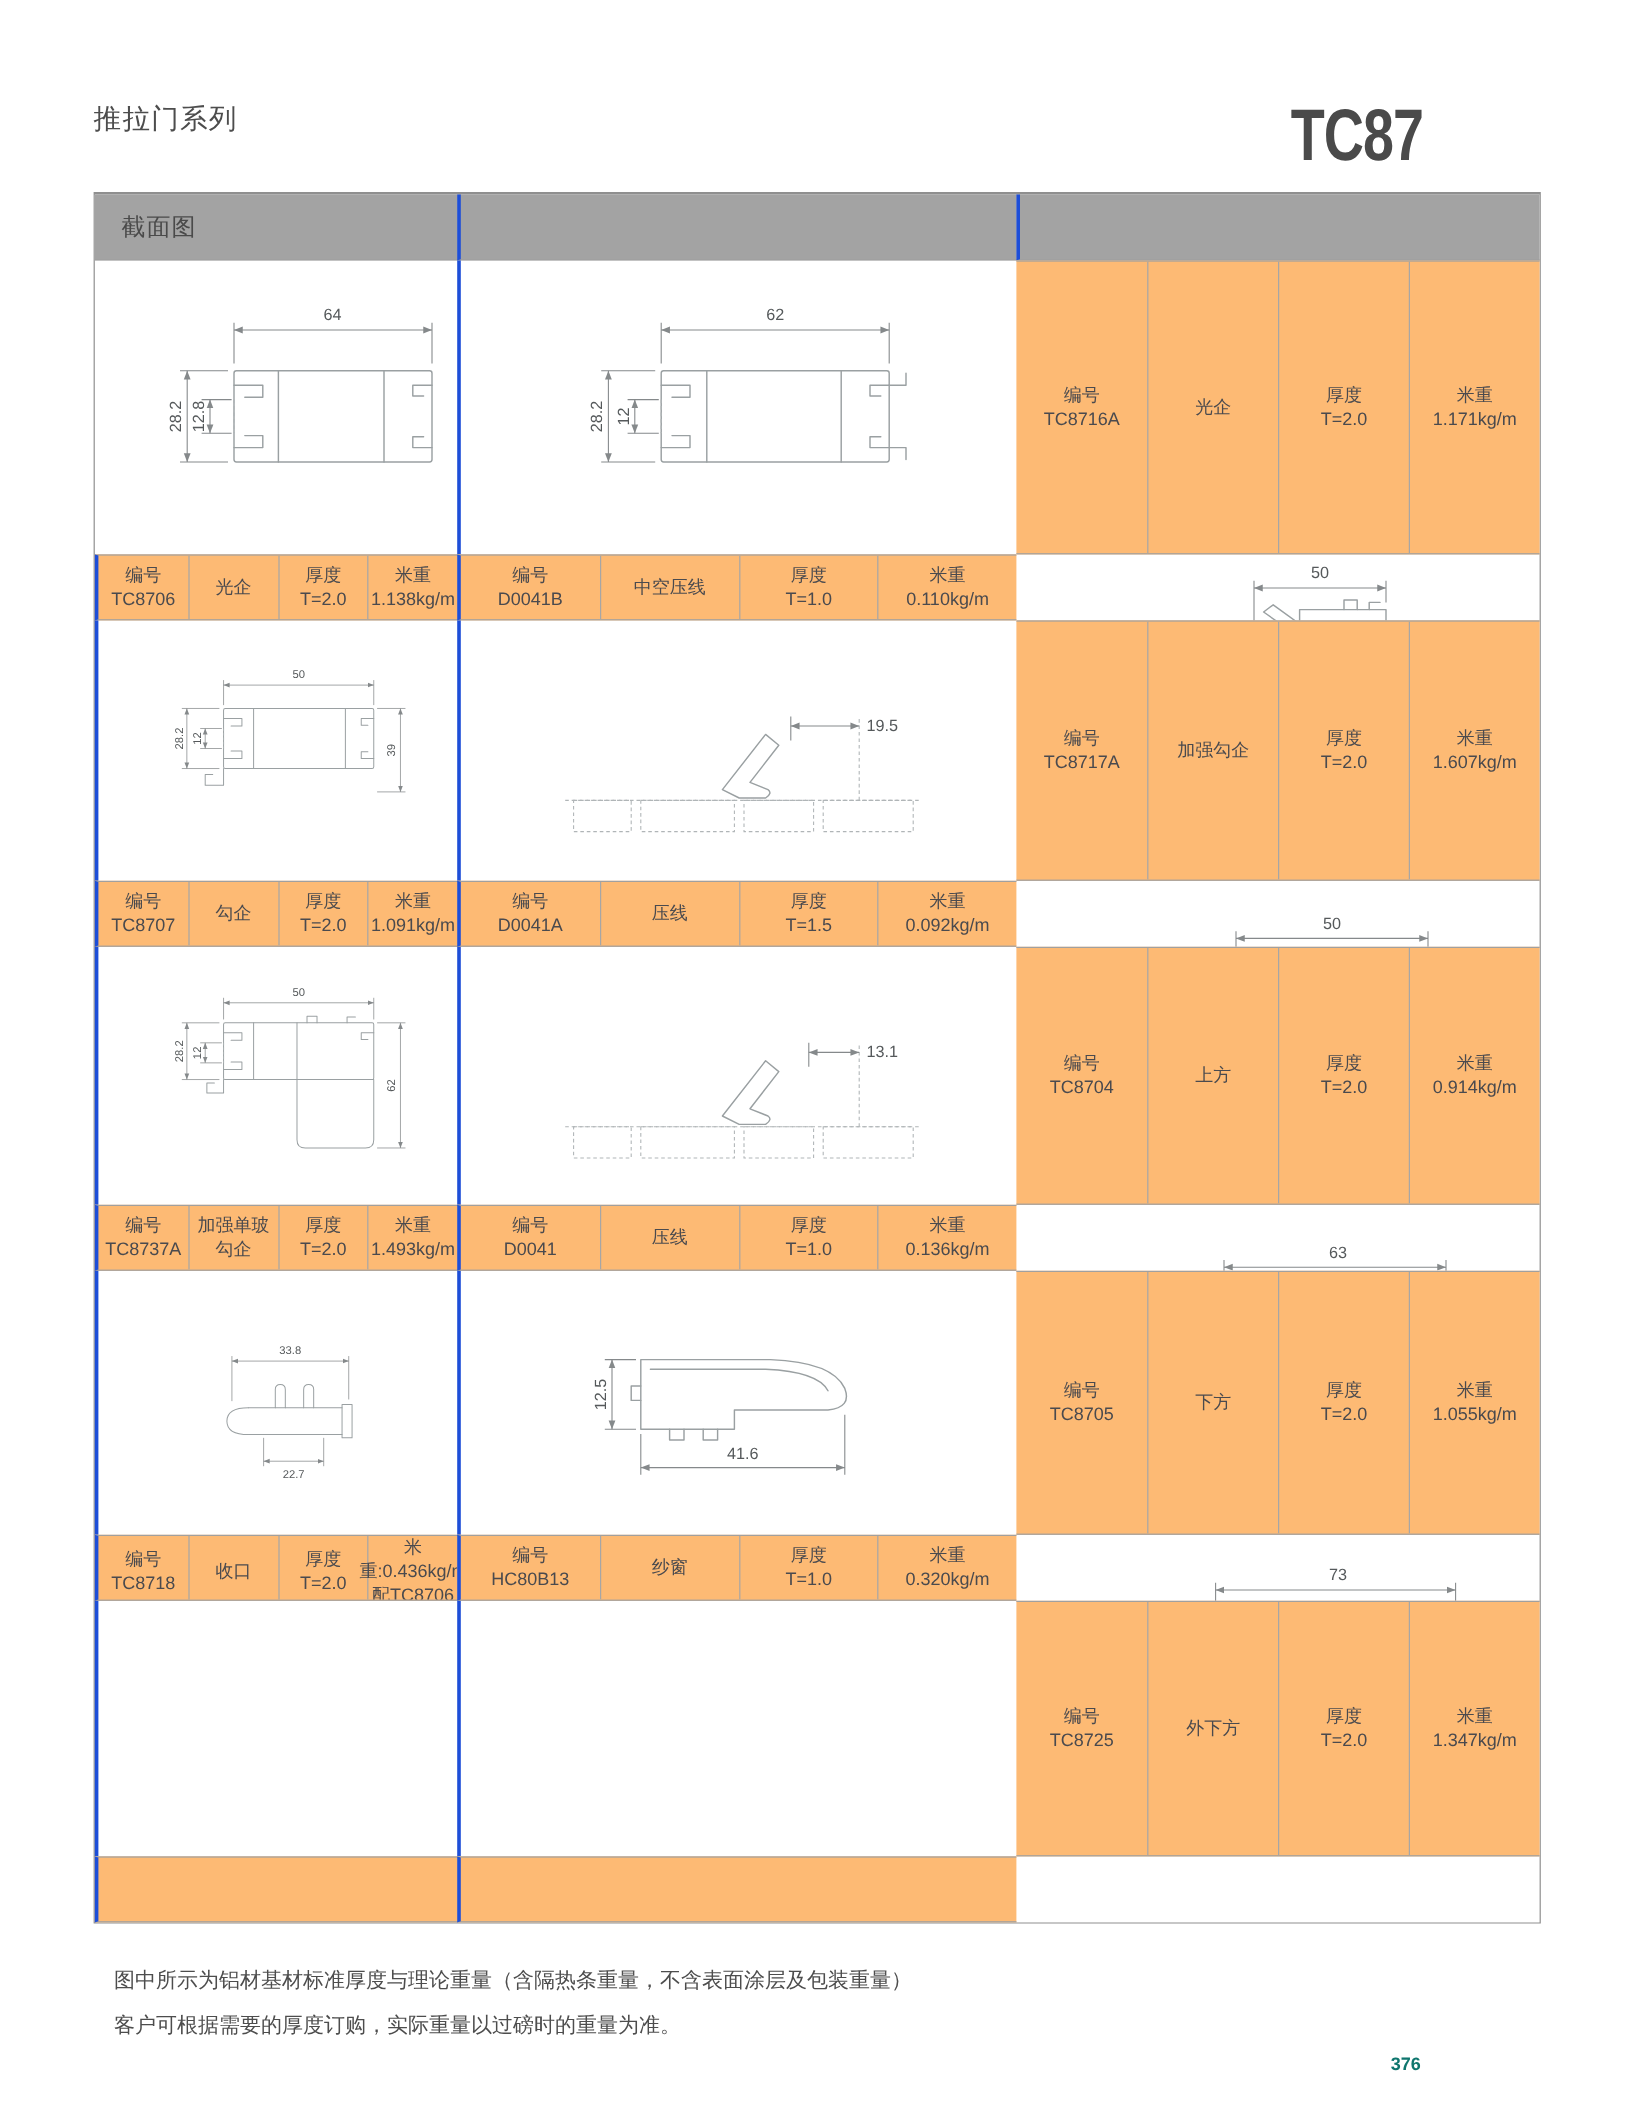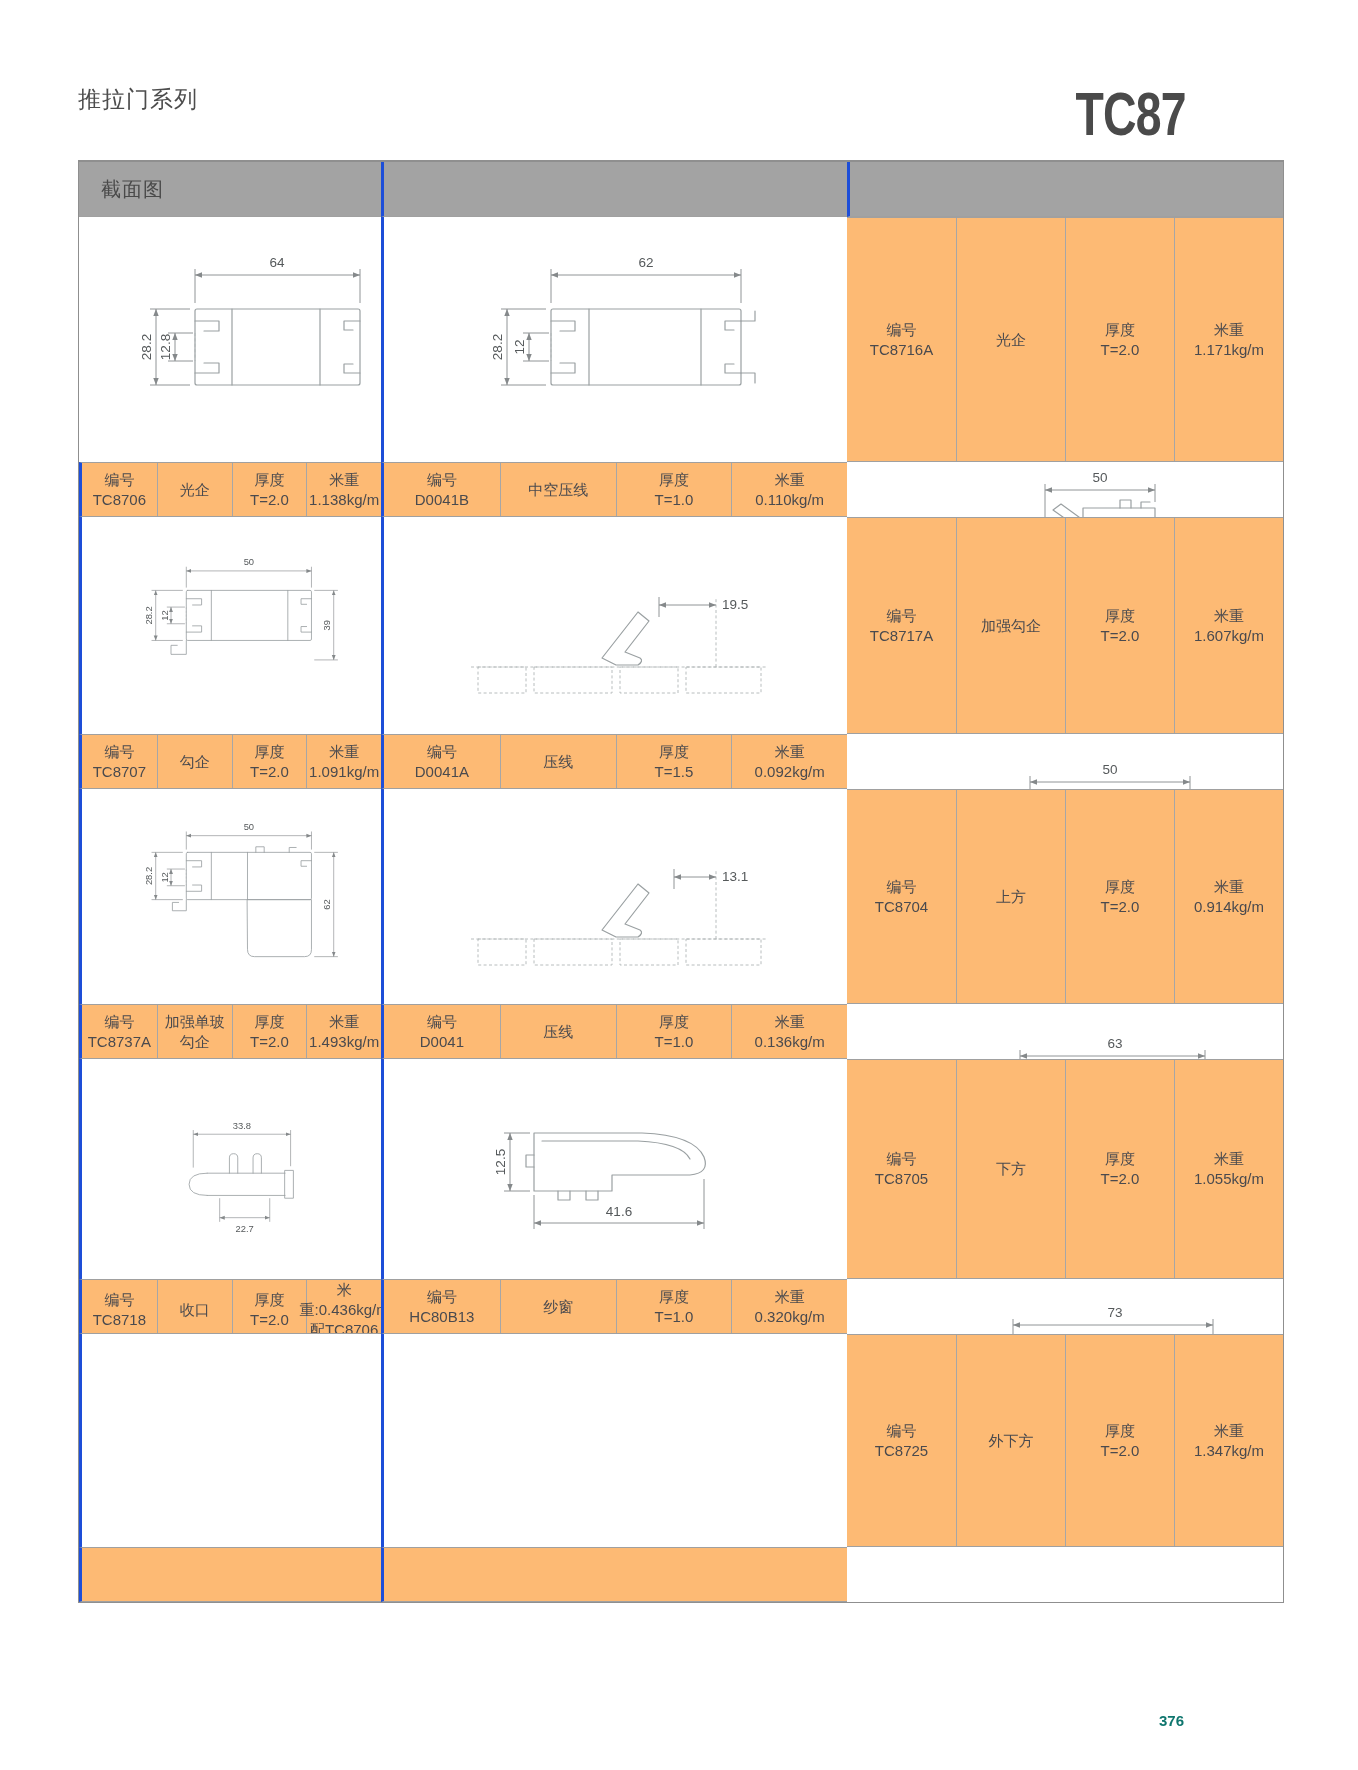--- a/index.html
+++ b/index.html
@@ -528,16 +528,20 @@
       <div class="sc">
         <div>米重</div>
         <div>1.347kg/m</div>
       </div>
     </div>
     <div class="cell spec plain c2"></div>
     <div class="cell spec plain c3"></div>
 
   </div>
 
+  <div class="footnote">
+    <div>图中所示为铝材基材标准厚度与理论重量（含隔热条重量，不含表面涂层及包装重量）</div>
+    <div>客户可根据需要的厚度订购，实际重量以过磅时的重量为准。</div>
+  </div>
 
   <div class="page-number">376</div>
 
 </div>
 
 </body></html>

